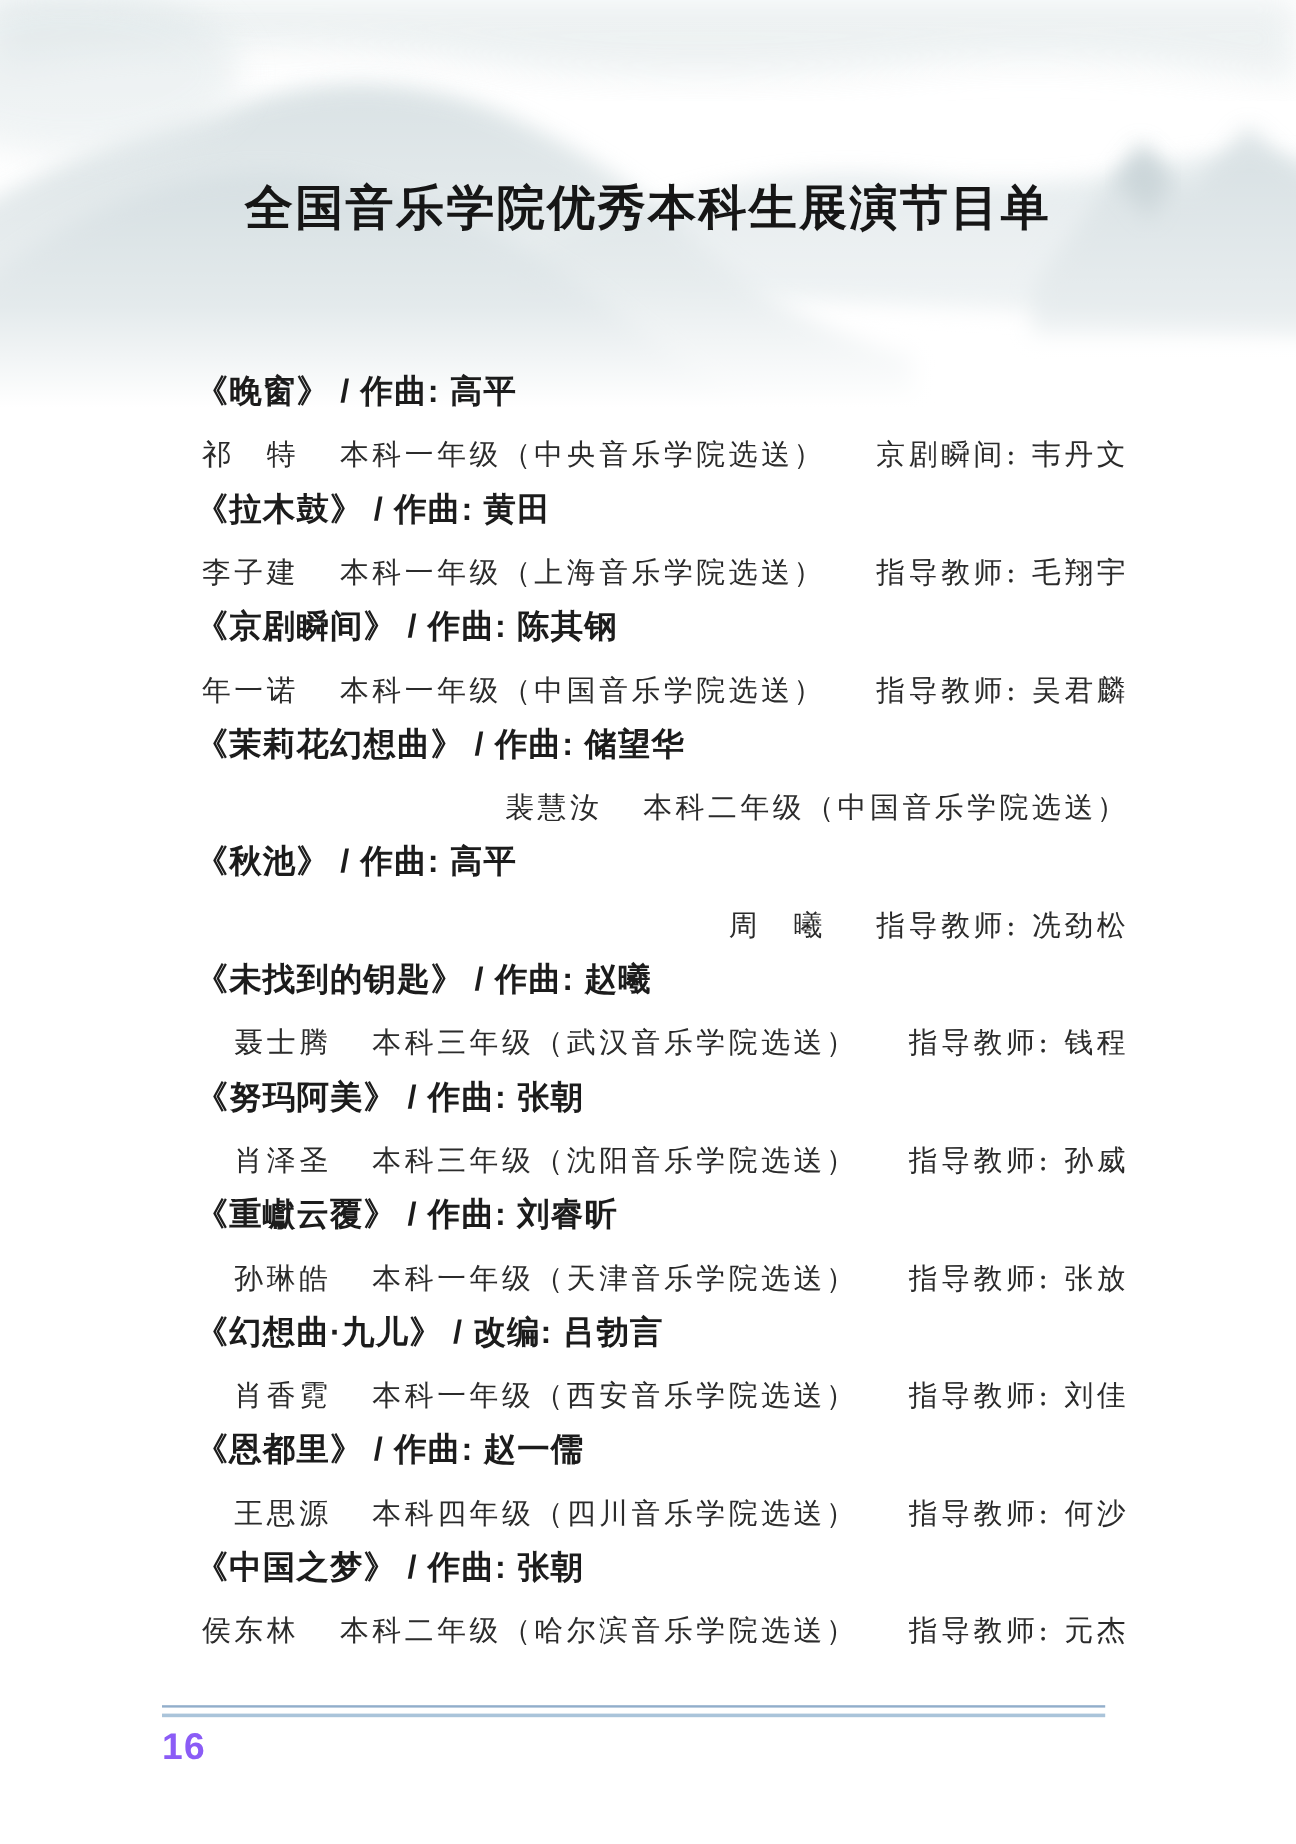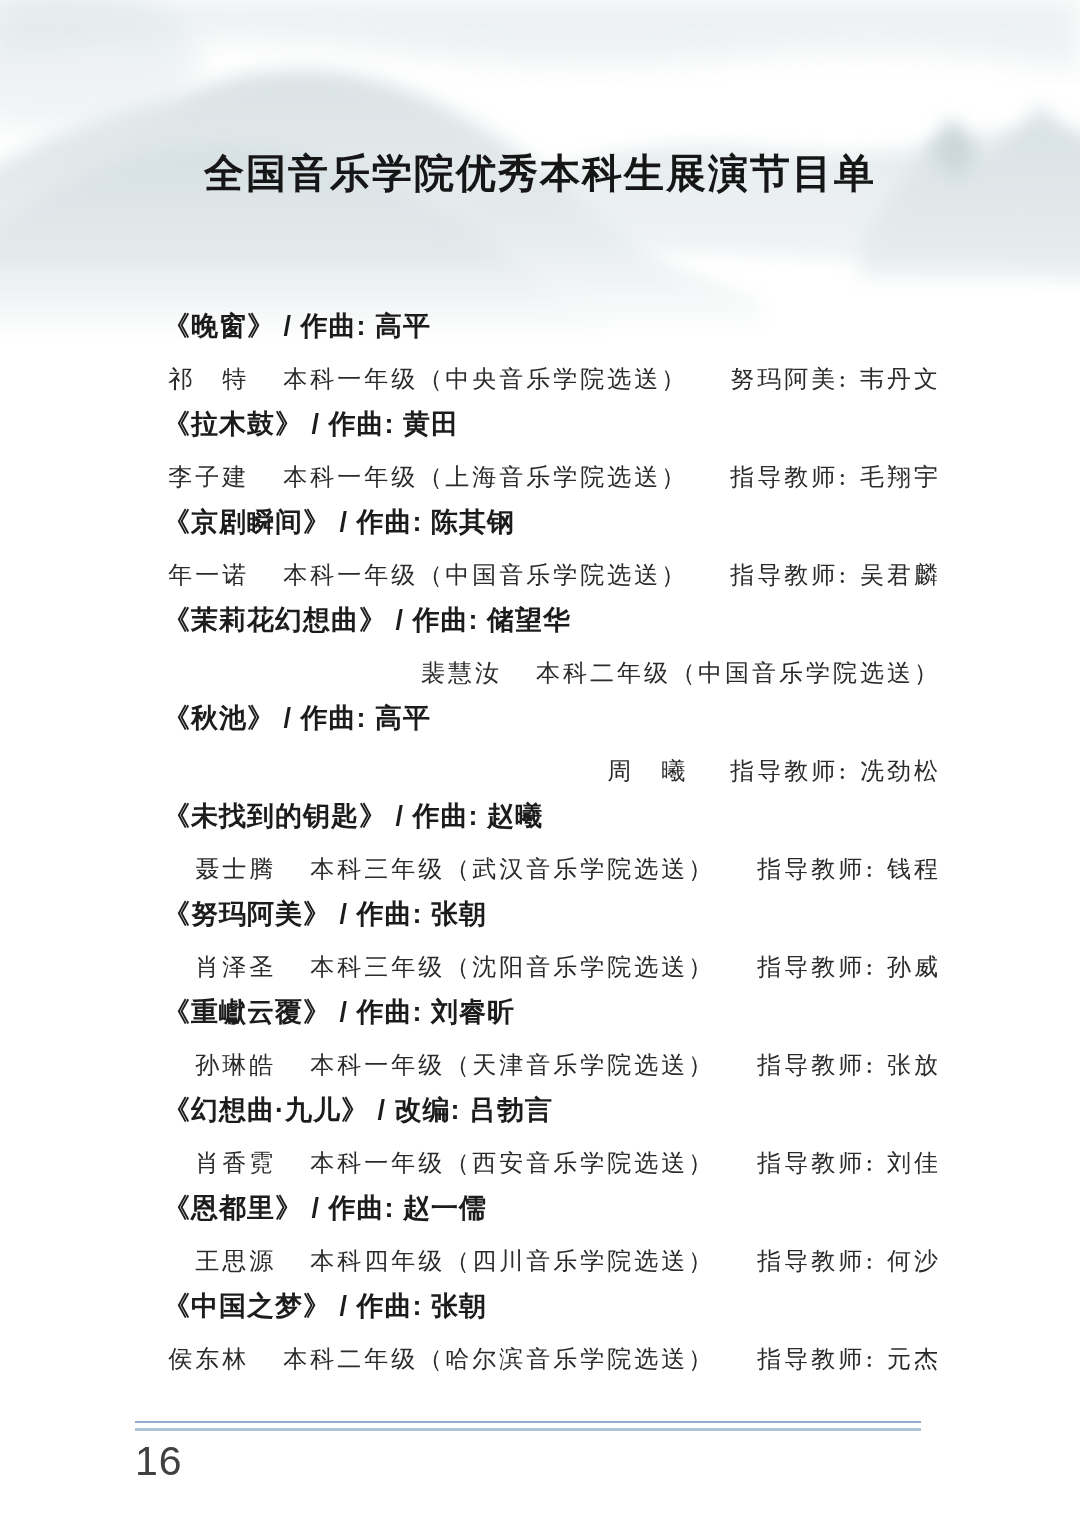--- a/index.html
+++ b/index.html
@@ -76,23 +76,23 @@
     top: 1421px;
     left: 135px;
     width: 786px;
   }
   .rule-a { border-top: 2px solid #92aecb; margin-bottom: 5px; }
   .rule-b { border-top: 3px solid #aac4da; }
   .page-number {
     position: absolute;
     top: 1438px;
     left: 135px;
-    font-size: 41px;
-    font-weight: 400;
-    color: #404040;
+    font-size: 31px;
+    font-weight: 700;
+    color: #8b5cf6;
     letter-spacing: 1px;
     font-family: "Liberation Sans", sans-serif;
   }
 </style>
 </head>
 <body>
 
 <div class="page">
 
   <svg class="bg-art" viewBox="0 0 1080 340" xmlns="http://www.w3.org/2000/svg" aria-hidden="true">
@@ -126,21 +126,21 @@
   </svg>
 
   <h1 class="page-title">全国音乐学院优秀本科生展演节目单</h1>
 
   <div class="program">
     <div class="entry">
       <div class="entry-heading">《晚窗》 / 作曲: 高平</div>
       <div class="entry-detail">
         <span class="performer">祁　特</span>
         <span class="affiliation">本科一年级（中央音乐学院选送）</span>
-        <span class="teacher">努玛阿美: 韦丹文</span>
+        <span class="teacher">京剧瞬间: 韦丹文</span>
       </div>
     </div>
 
     <div class="entry">
       <div class="entry-heading">《拉木鼓》 / 作曲: 黄田</div>
       <div class="entry-detail">
         <span class="performer">李子建</span>
         <span class="affiliation">本科一年级（上海音乐学院选送）</span>
         <span class="teacher">指导教师: 毛翔宇</span>
       </div>

